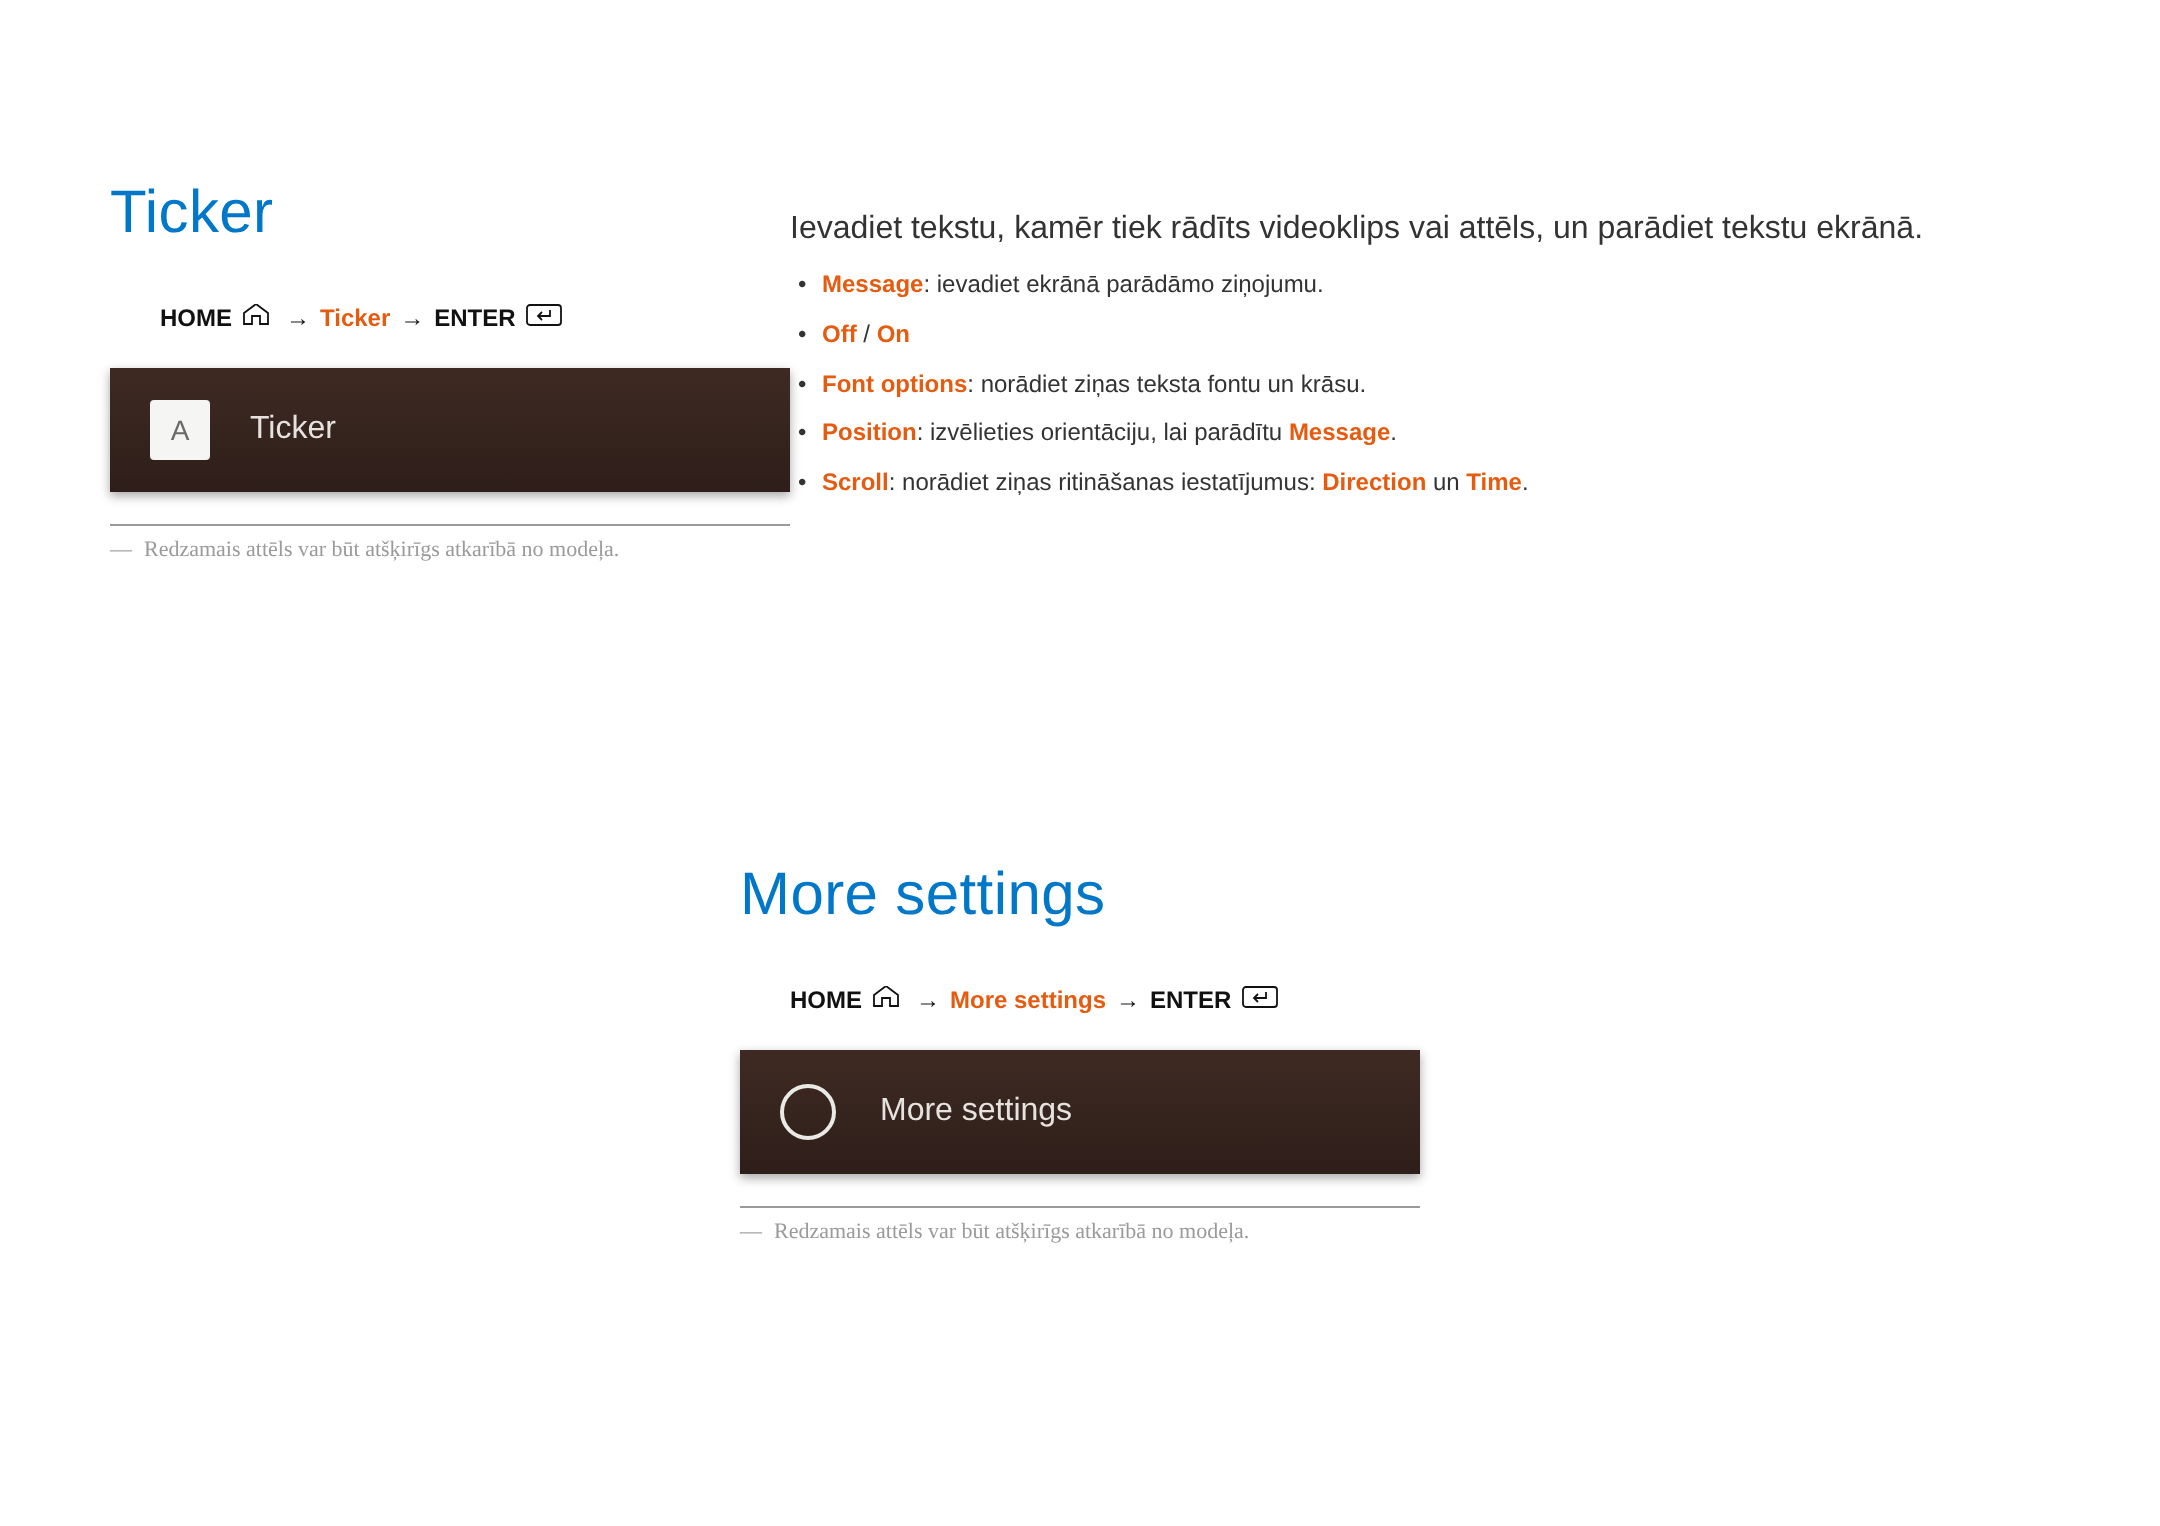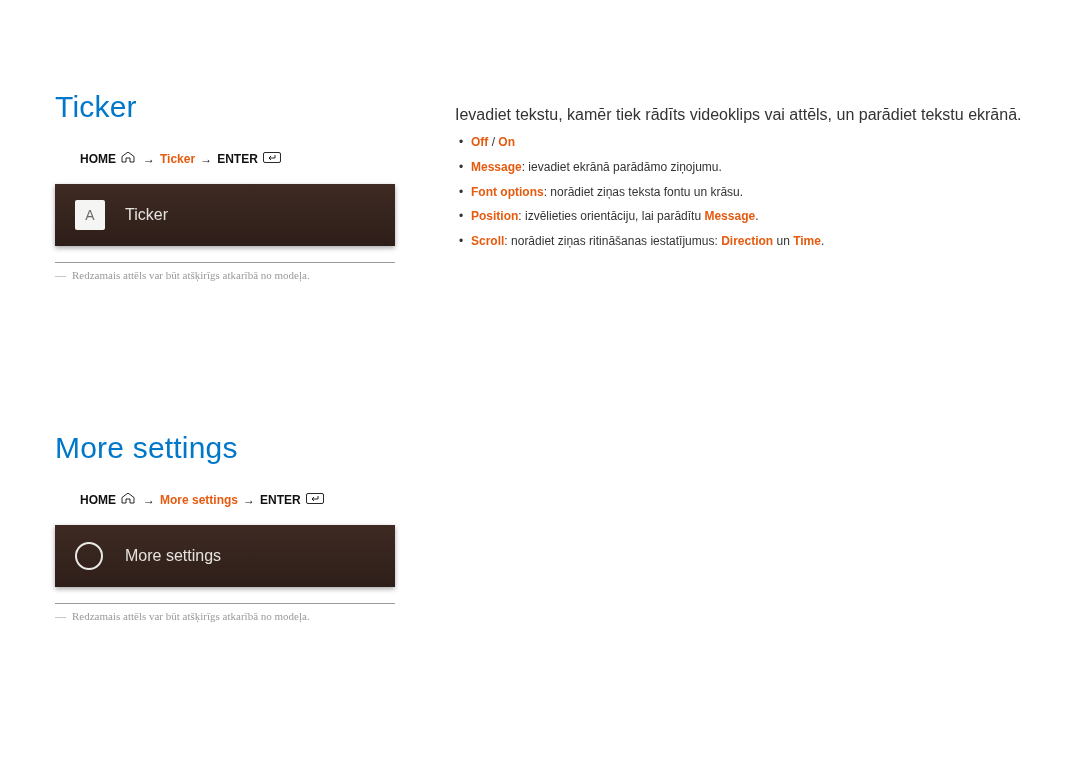--- a/index.html
+++ b/index.html
@@ -7,21 +7,21 @@
     width: 1080px;
     height: 763px;
     background: #ffffff;
     font-family: "Segoe UI", Tahoma, sans-serif;
     color: #333;
     position: relative;
     padding: 90px 55px 0 55px;
   }
   .two-col {
     display: flex;
-    gap: 60px;
+    justify-content: center;
   }
   .left-col {
     width: 340px;
     flex-shrink: 0;
   }
   .right-col {
     flex: 1;
     padding-top: 16px;
   }
   .section-title {
@@ -166,24 +166,24 @@
     <div class="footnote">
       <span class="dash"></span>
       <span>Redzamais attēls var būt atšķirīgs atkarībā no modeļa.</span>
     </div>
   </div>
 
   <div class="right-col">
     <p class="intro">Ievadiet tekstu, kamēr tiek rādīts videoklips vai attēls, un parādiet tekstu ekrānā.</p>
     <ul class="bullet-list">
       <li>
+        <span class="hl">Message</span><span>: ievadiet ekrānā parādāmo ziņojumu.</span>
+      </li>
+      <li>
         <span class="hl">Off</span><span> / </span><span class="hl">On</span>
-      </li>
-      <li>
-        <span class="hl">Message</span><span>: ievadiet ekrānā parādāmo ziņojumu.</span>
       </li>
       <li>
         <span class="hl">Font options</span><span>: norādiet ziņas teksta fontu un krāsu.</span>
       </li>
       <li>
         <span class="hl">Position</span><span>: izvēlieties orientāciju, lai parādītu </span><span class="hl">Message</span><span>.</span>
       </li>
       <li>
         <span class="hl">Scroll</span><span>: norādiet ziņas ritināšanas iestatījumus: </span><span class="hl">Direction</span><span> un </span><span class="hl">Time</span><span>.</span>
       </li>

